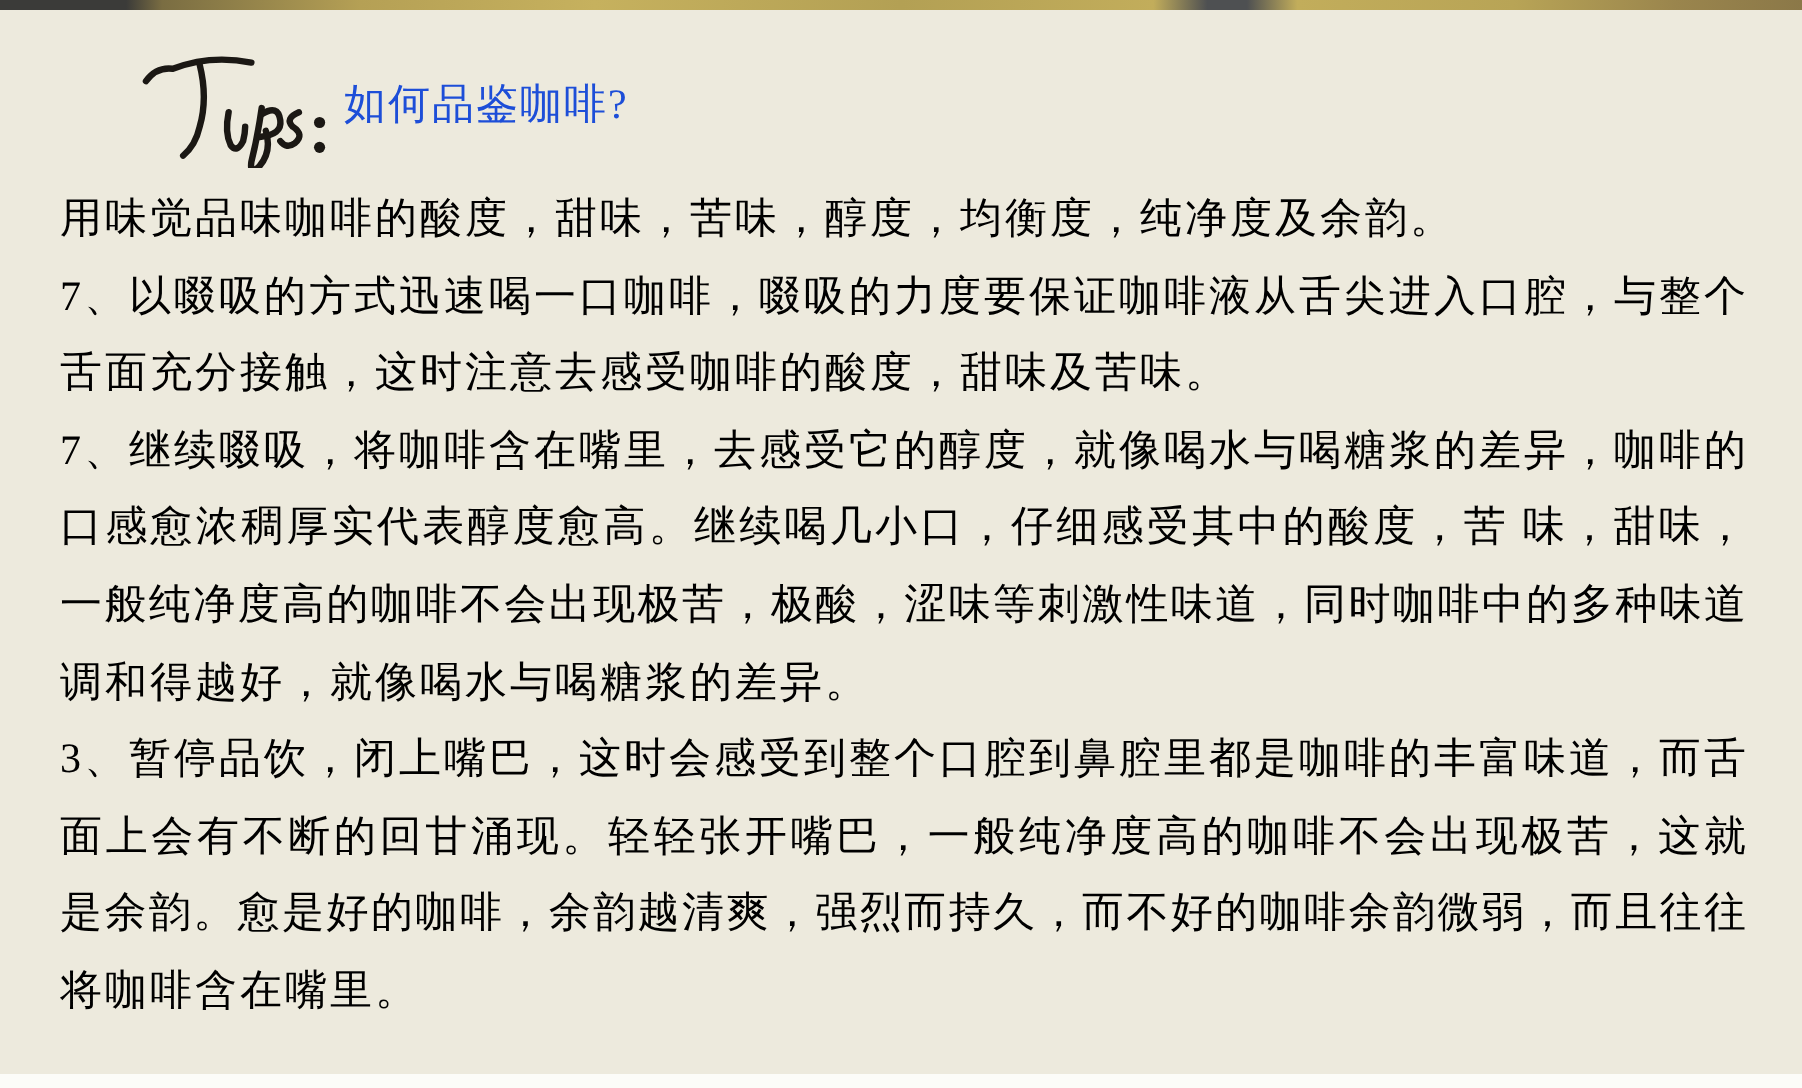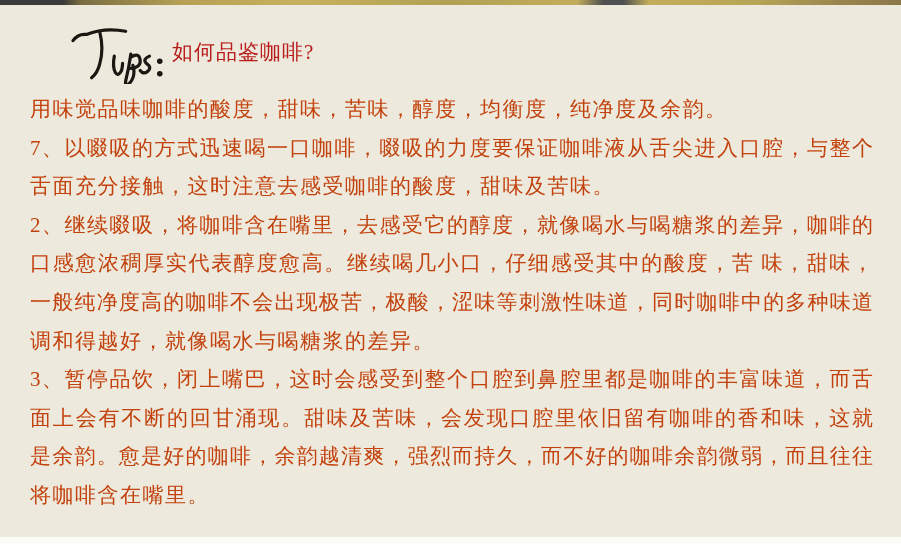--- a/index.html
+++ b/index.html
@@ -17,25 +17,25 @@
   }
   .bottom-strip {
     position:absolute; bottom:0; left:0; width:901px; height:7px;
     background:#fcfcf8;
   }
   .tips-script {
     position:absolute; left:70px; top:22px; width:100px; height:62px;
   }
   .slide-title {
     position:absolute; left:172px; top:40px;
-    font-size:21px; line-height:24px; color:#b91c1c; letter-spacing:1px;
+    font-size:21px; line-height:24px; color:#1d4ed8; letter-spacing:1px;
   }
   .text-block {
     position:absolute; left:30px; top:90px; width:843px;
-    font-size:21px; color:#c2410c;
+    font-size:21px; color:#000000;
   }
   .line {
     height:38.6px; line-height:38.6px;
     text-align:justify; text-align-last:justify;
     overflow:hidden;
   }
   .line.short {
     text-align:left; text-align-last:left;
     letter-spacing:1.5px;
   }
@@ -68,25 +68,25 @@
       </g>
     </svg>
   </div>
 
   <div class="slide-title">如何品鉴咖啡?</div>
 
   <div class="text-block">
     <div class="line short">用味觉品味咖啡的酸度，甜味，苦味，醇度，均衡度，纯净度及余韵。</div>
     <div class="line">7、以啜吸的方式迅速喝一口咖啡，啜吸的力度要保证咖啡液从舌尖进入口腔，与整个</div>
     <div class="line short">舌面充分接触，这时注意去感受咖啡的酸度，甜味及苦味。</div>
-    <div class="line">2、继续啜吸，将咖啡含在嘴里，去感受它的醇度，就像喝水与喝糖浆的差异，咖啡的</div>
+    <div class="line">7、继续啜吸，将咖啡含在嘴里，去感受它的醇度，就像喝水与喝糖浆的差异，咖啡的</div>
     <div class="line">口感愈浓稠厚实代表醇度愈高。继续喝几小口，仔细感受其中的酸度，苦 味，甜味，</div>
     <div class="line">一般纯净度高的咖啡不会出现极苦，极酸，涩味等刺激性味道，同时咖啡中的多种味道</div>
     <div class="line short">调和得越好，就像喝水与喝糖浆的差异。</div>
     <div class="line">3、暂停品饮，闭上嘴巴，这时会感受到整个口腔到鼻腔里都是咖啡的丰富味道，而舌</div>
-    <div class="line">面上会有不断的回甘涌现。甜味及苦味，会发现口腔里依旧留有咖啡的香和味，这就</div>
+    <div class="line">面上会有不断的回甘涌现。轻轻张开嘴巴，一般纯净度高的咖啡不会出现极苦，这就</div>
     <div class="line">是余韵。愈是好的咖啡，余韵越清爽，强烈而持久，而不好的咖啡余韵微弱，而且往往</div>
     <div class="line short">将咖啡含在嘴里。</div>
   </div>
 
   <div class="bottom-strip"></div>
 
 </div>
 
 </body></html>

